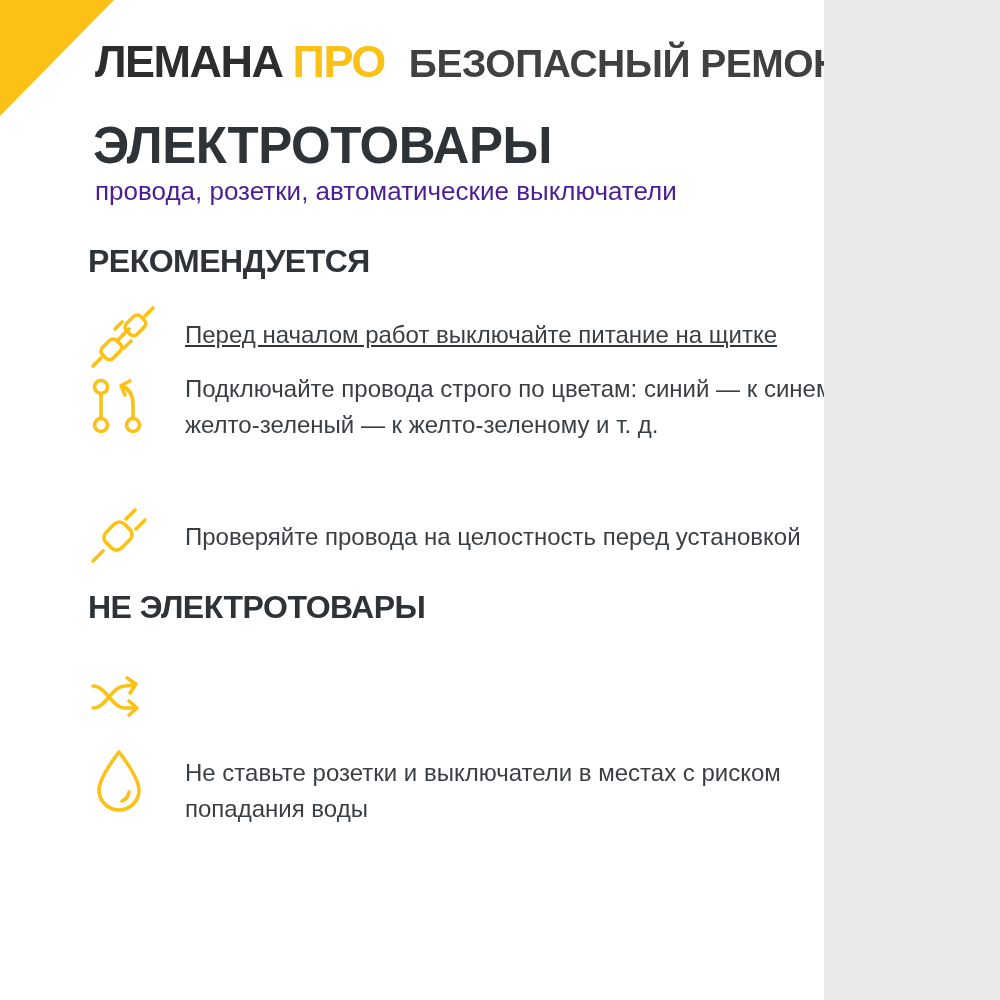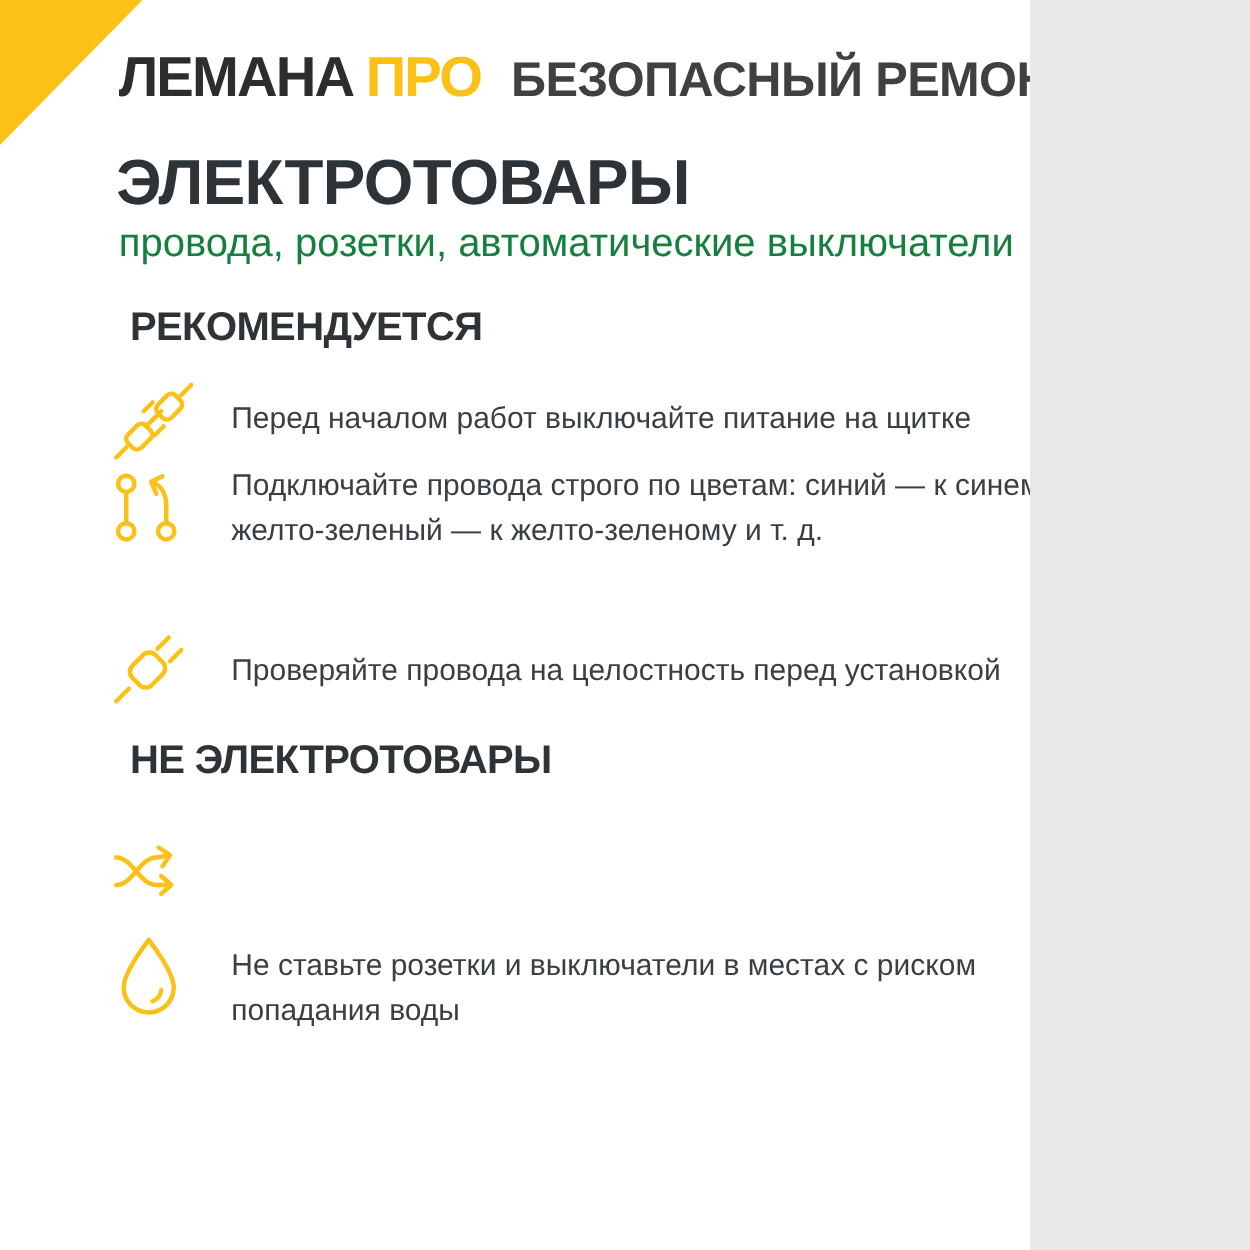--- a/index.html
+++ b/index.html
@@ -14,30 +14,30 @@
   }
   .corner-br{position:absolute;left:0;top:0;width:1000px;height:1000px;pointer-events:none;}
   
   .header{position:absolute;left:95px;top:36px;display:flex;align-items:baseline;}
   .logo{font-size:45px;font-weight:900;letter-spacing:-1.5px;line-height:52px;white-space:nowrap;}
   .logo .primary{color:#2B2D2F;}
   .logo .secondary{color:#FBC116;margin-left:10px;}
   .header-title{font-size:39px;font-weight:700;letter-spacing:-0.5px;color:#404040;margin-left:24px;white-space:nowrap;}
   
   .page-title{position:absolute;left:93px;top:116px;font-size:51px;font-weight:900;letter-spacing:-0.5px;color:#2E3338;}
-  .page-subtitle{position:absolute;left:95px;top:176px;font-size:32px;color:#15803d;}
+  .page-subtitle{position:absolute;left:95px;top:176px;font-size:26px;color:#4c1d95;}
   
-  .section-heading{position:absolute;left:104px;font-size:32px;font-weight:900;letter-spacing:-0.5px;color:#2E3338;}
+  .section-heading{position:absolute;left:88px;font-size:32px;font-weight:900;letter-spacing:-0.5px;color:#2E3338;}
   #rec-heading{top:243px;}
   #notrec-heading{top:589px;}
   
   .item{position:absolute;left:88px;width:842px;display:flex;align-items:flex-start;}
   .item-icon{flex:0 0 97px;}
   .item-text{font-size:24px;line-height:35.5px;color:#3A3F44;white-space:pre-line;max-width:745px;}
-  #rec-item-0{top:303px;} #rec-item-0 .item-text{margin-top:14px;}
+  #rec-item-0{top:303px;text-decoration:underline;} #rec-item-0 .item-text{margin-top:14px;}
   #rec-item-1{top:371px;} #rec-item-1 .item-icon{margin-top:4px;}
   #rec-item-2{top:441px;} #rec-item-2 .item-text{margin-top:11px;}
   #rec-item-3{top:498px;} #rec-item-3 .item-text{margin-top:21px;}
   #notrec-item-0{top:651px;} #notrec-item-0 .item-icon{margin-top:17px;}
   #notrec-item-1{top:746px;} #notrec-item-1 .item-text{margin-top:9px;}
   .icon-svg{display:block;}
   .icon-svg *{vector-effect:non-scaling-stroke;}
   .y-stroke{fill:none;stroke:#FBC116;stroke-width:3.6;stroke-linecap:round;stroke-linejoin:round;}
   .y-fill{fill:#FBC116;stroke:none;}
 </style>

